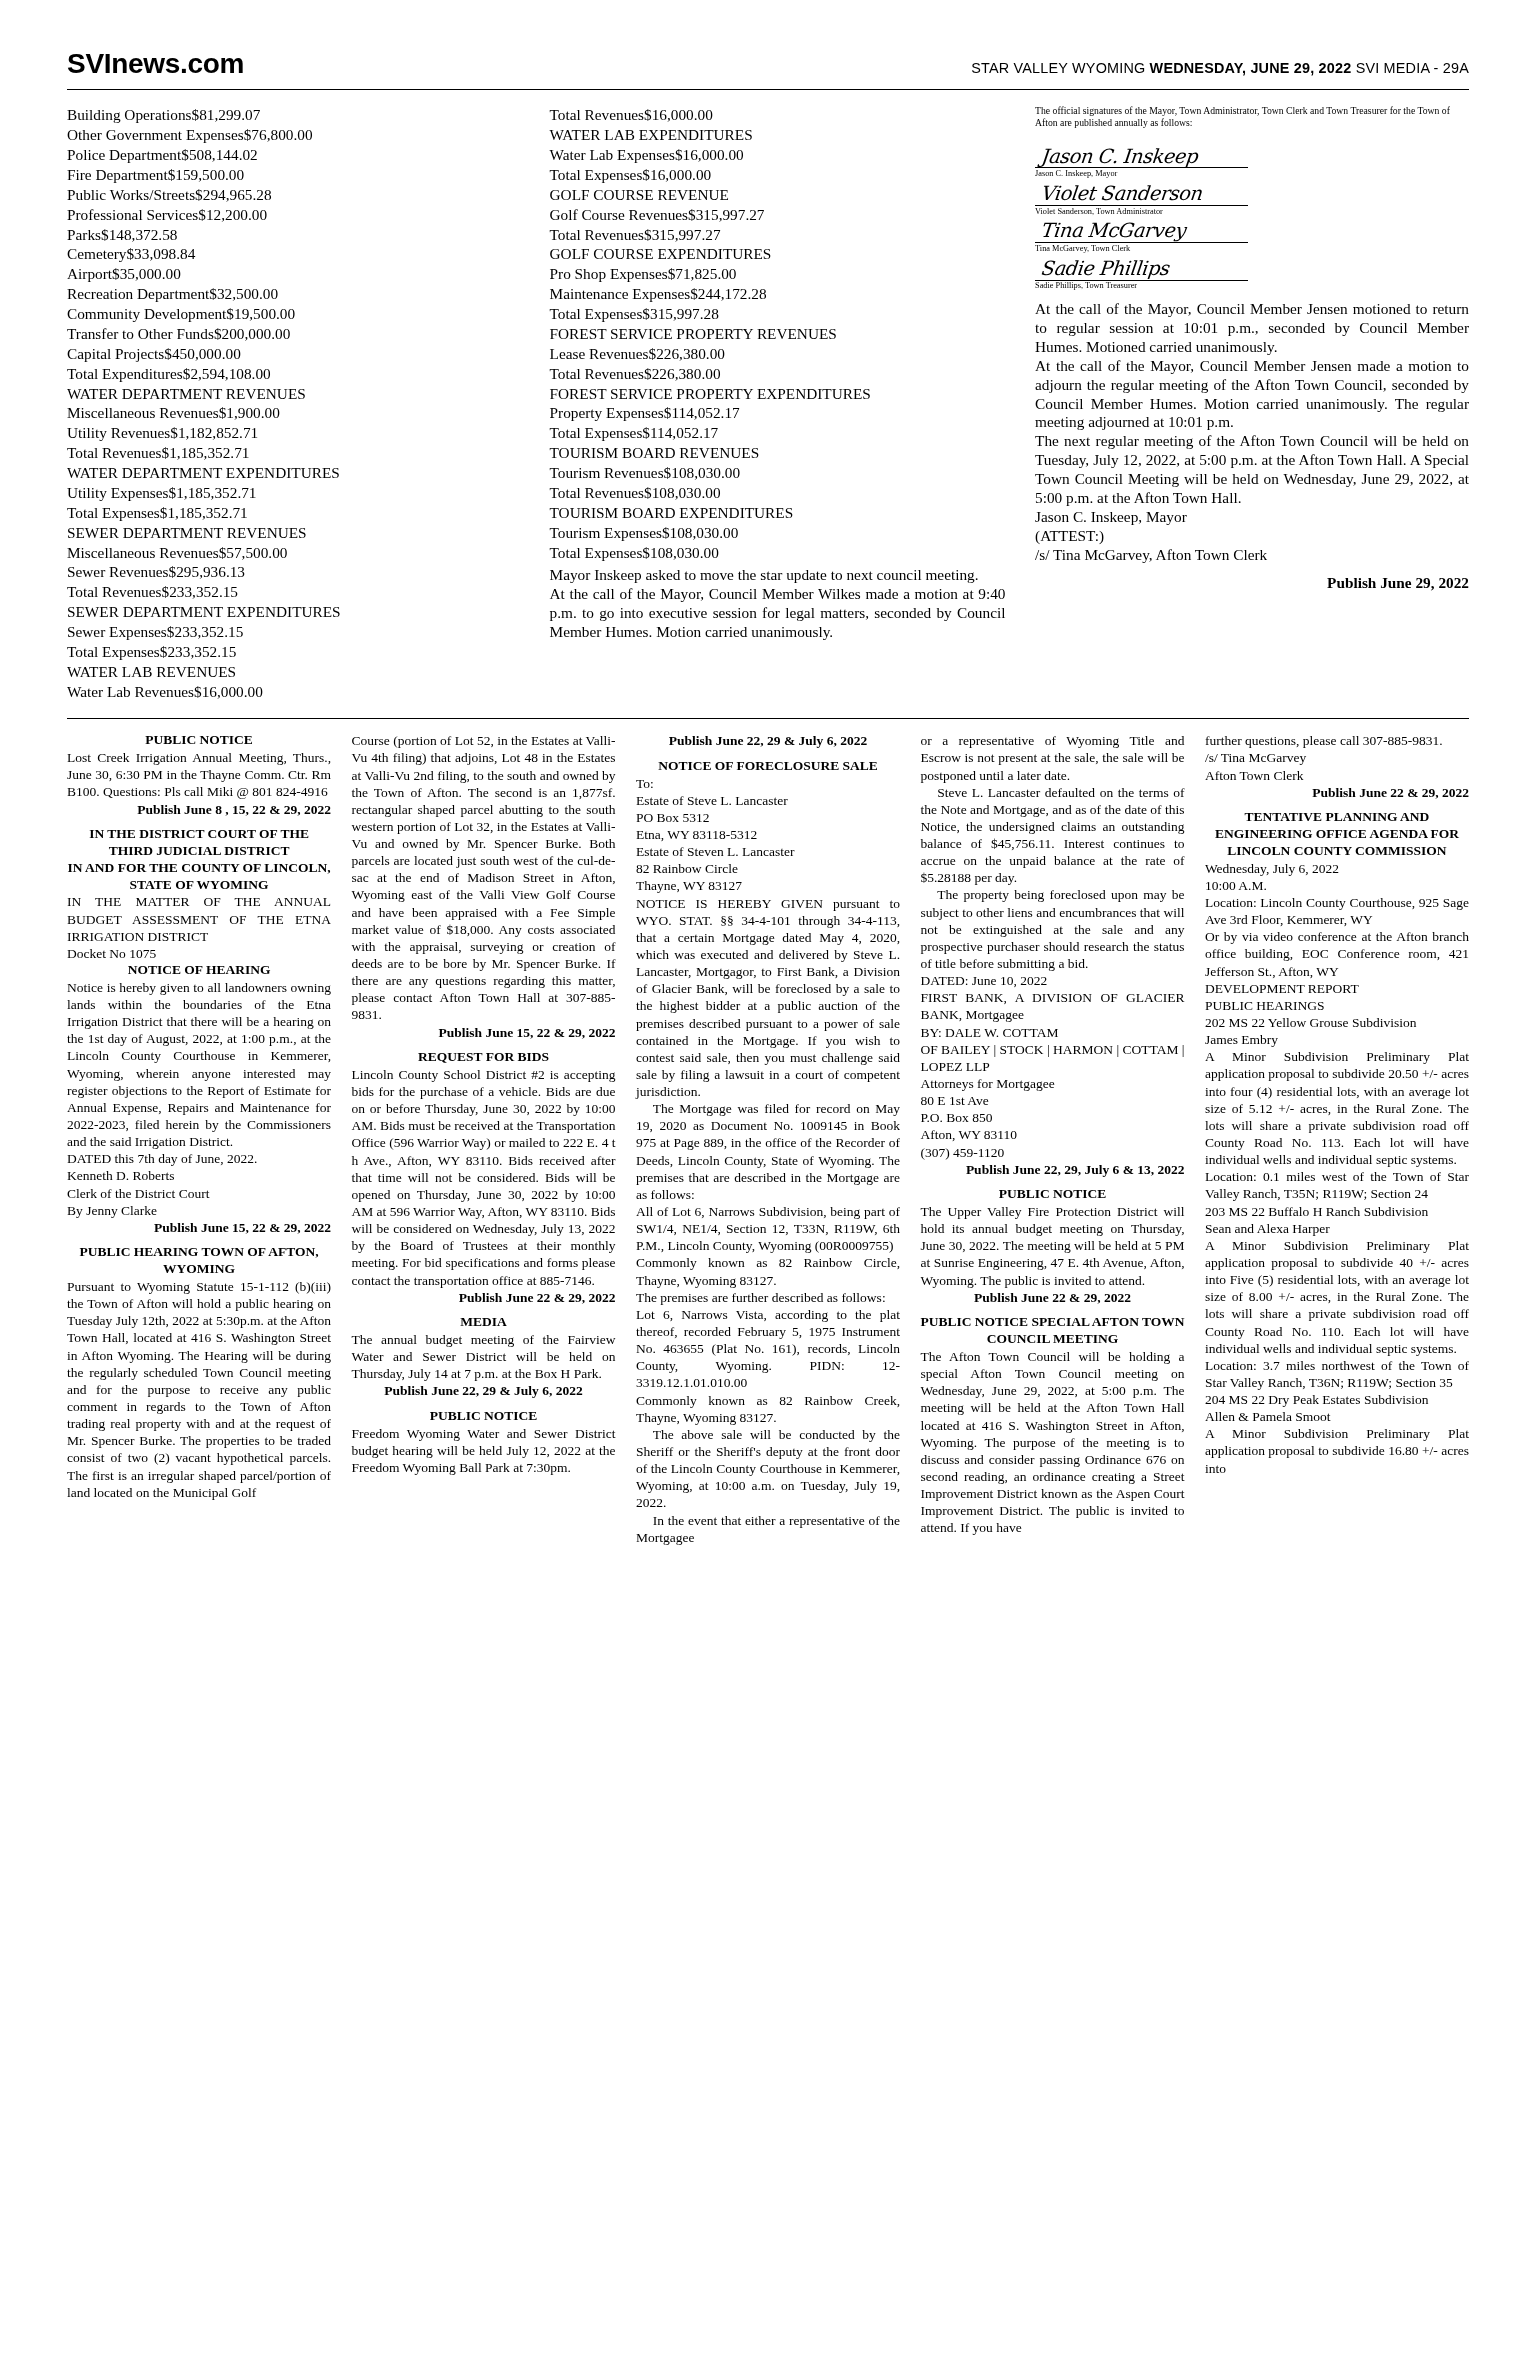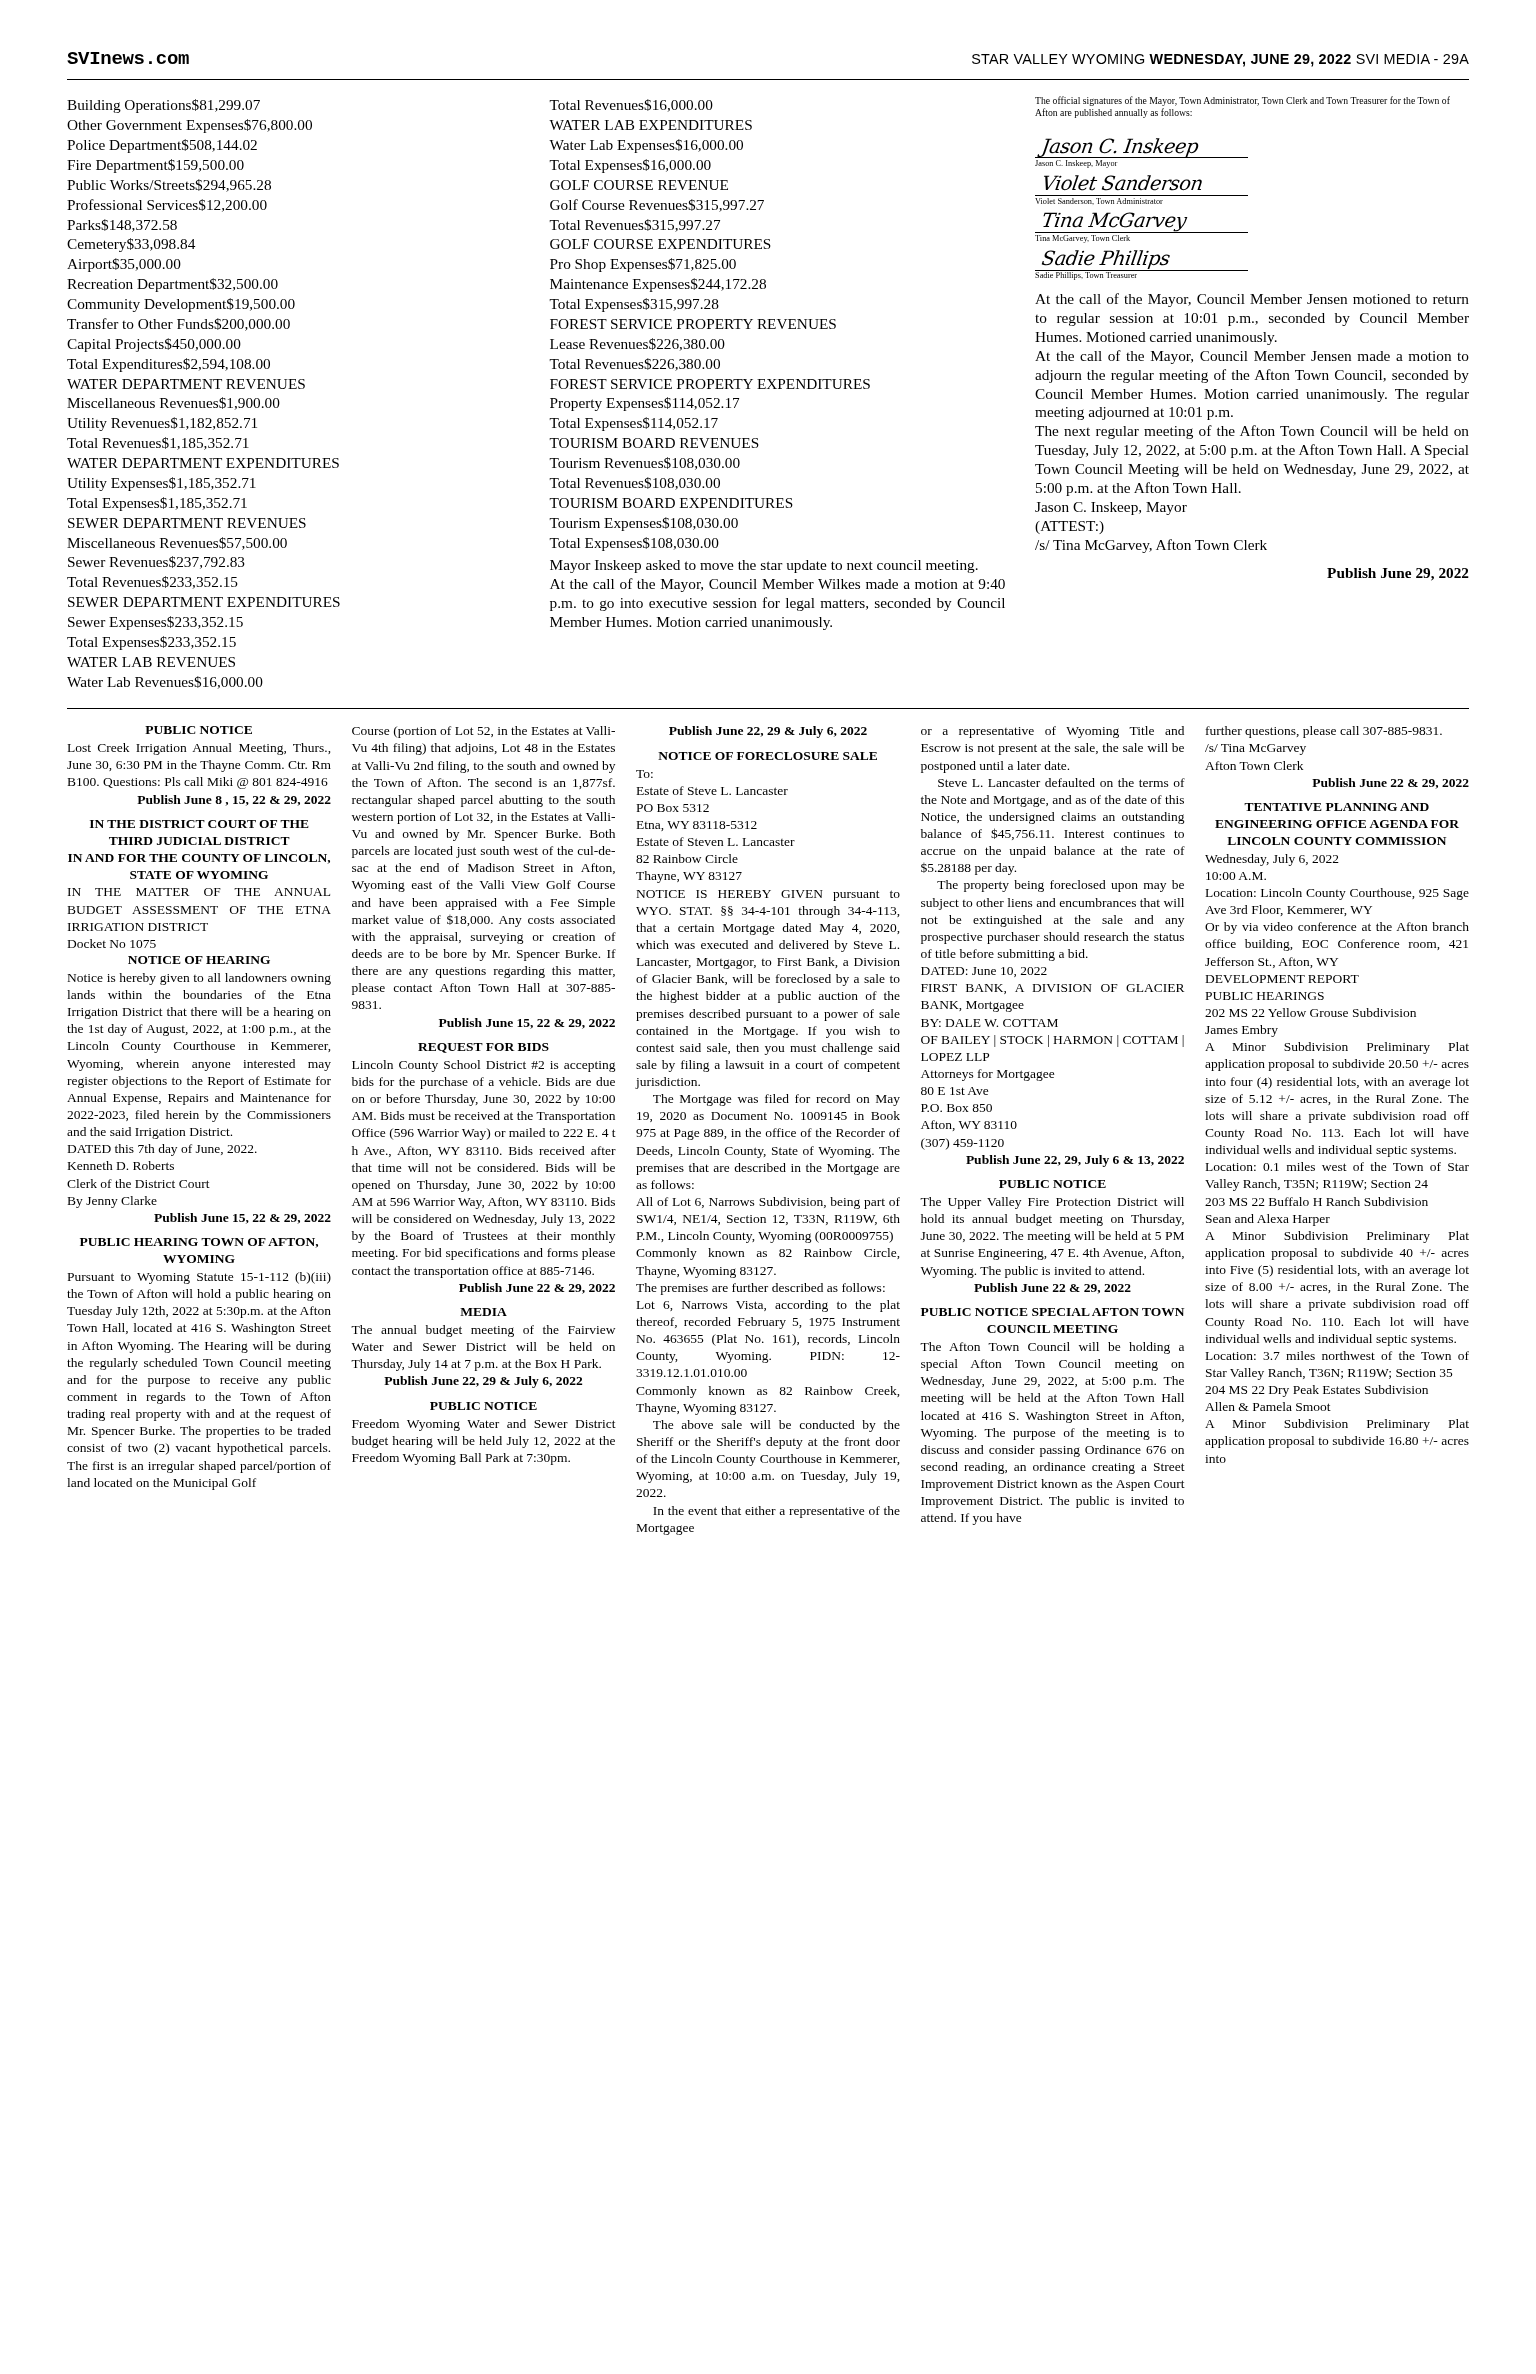--- a/index.html
+++ b/index.html
@@ -12,22 +12,22 @@
     color: #000;
   }
   .page { width: 1536px; padding: 48px 67px 37px 67px; }
 
   
   .masthead {
     display: flex; align-items: baseline; justify-content: space-between;
     padding-bottom: 5.6px;
   }
   .masthead-left {
-    font-family: Liberation Mono, monospace;
-    font-weight: bold; font-size: 19px; letter-spacing: -0.3px;
+    font-family: Liberation Sans, sans-serif;
+    font-weight: bold; font-size: 28px; letter-spacing: -0.3px;
   }
   .masthead-right {
     font-family: "Liberation Sans", sans-serif;
     font-size: 14.4px; letter-spacing: 0.2px;
   }
   .masthead-right .bold { font-weight: bold; }
   .rule-top { border-bottom: 1.4px solid #000; margin-top: 3.7px; }
 
   
   .fin-wrap {
@@ -194,21 +194,21 @@
           <span class="lbl">Total Expenses</span>
           <span class="amt">$1,185,352.71</span>
         </div>
         <div class="fin-head"><span class="lbl">SEWER DEPARTMENT REVENUES</span></div>
         <div class="fin-row">
           <span class="lbl">Miscellaneous Revenues</span>
           <span class="amt">$57,500.00</span>
         </div>
         <div class="fin-row">
           <span class="lbl">Sewer Revenues</span>
-          <span class="amt">$237,792.83</span>
+          <span class="amt">$295,936.13</span>
         </div>
         <div class="fin-row">
           <span class="lbl">Total Revenues</span>
           <span class="amt">$233,352.15</span>
         </div>
         <div class="fin-head"><span class="lbl">SEWER DEPARTMENT EXPENDITURES</span></div>
         <div class="fin-row">
           <span class="lbl">Sewer Expenses</span>
           <span class="amt">$233,352.15</span>
         </div>

